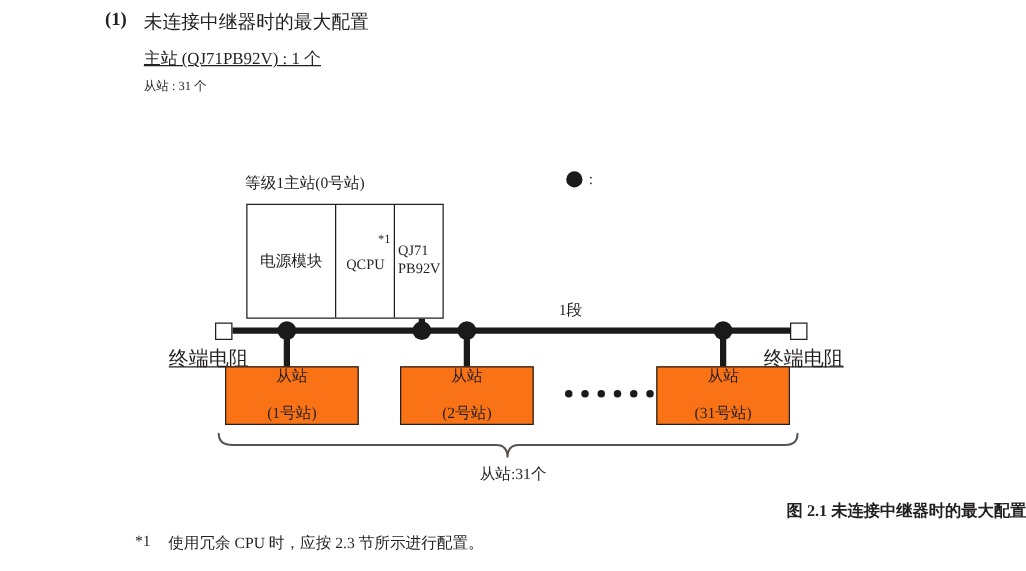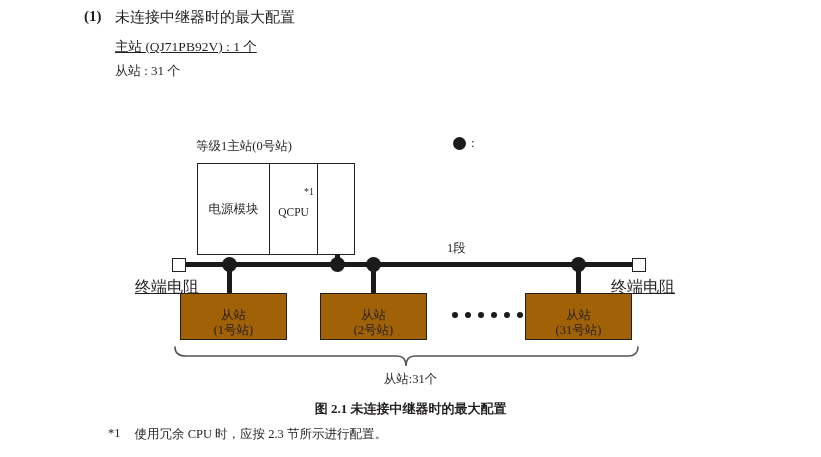--- a/index.html
+++ b/index.html
@@ -29,21 +29,21 @@
     font-size: 15px;
     font-weight: normal;
   }
   #spec-master {
     left: 115px; top: 38px;
     font-size: 13.5px;
     text-decoration: underline;
   }
   #spec-slave {
     left: 115px; top: 62px;
-    font-size: 13px;
+    font-size: 10px;
     text-align: right;
   }
 
   
   #legend {
     left: 453px; top: 136px;
     display: flex;
     align-items: center;
     gap: 5px;
     font-size: 12.5px;
@@ -127,28 +127,28 @@
   }
   #seg-label {
     left: 447px; top: 240px;
     font-size: 12.5px;
   }
 
   
   .slave-box {
     box-sizing: border-box;
     border: 1.3px solid #231f20;
-    background: #a16207;
+    background: #f97316;
     top: 293px;
     height: 47px;
     width: 107px;
     display: flex;
     flex-direction: column;
     align-items: center;
-    justify-content: flex-end;
+    justify-content: space-between;
     line-height: 1.25;
     font-size: 12.5px;
   }
   #ellipsis-dots {
     left: 452px; top: 312px;
     display: flex;
     gap: 7px;
     align-items: center;
   }
   #ellipsis-dots span {
@@ -162,21 +162,21 @@
   #brace {
     left: 172px; top: 345px;
   }
   #brace-label {
     left: 0; right: 0; top: 371px;
     text-align: center;
     font-size: 12.5px;
   }
   #figure-caption {
     left: 0; right: 0; top: 400px;
-    text-align: center;
+    text-align: right;
     font-size: 13px;
     font-weight: bold;
   }
   #footnote {
     left: 108px; top: 426px;
     font-size: 12.5px;
     display: flex;
     gap: 14px;
   }
 </style>
@@ -195,20 +195,26 @@
 
 <div class="abs" id="master-label">等级1主站(0号站)</div>
 
 <div class="abs" id="master-rack">
   <div class="cell" id="cell-power">
     <span class="txt">电源模块</span>
   </div>
   <div class="cell" id="cell-cpu">
     <span class="txt">QCPU</span>
     <span class="sup">*1</span>
+  </div>
+  <div class="cell" id="cell-net">
+    <span class="txt">
+      <span>QJ71</span><br>
+      <span>PB92V</span>
+    </span>
   </div>
 </div>
 
 <div class="abs" id="seg-label">1段</div>
 <div class="abs" id="trunk"></div>
 
 <div class="abs term-box" style="left:172px;"></div>
 <div class="abs term-label" style="left:135px; top:277px;">终端电阻</div>
 <div class="abs term-box" style="left:632px;"></div>
 <div class="abs term-label" style="left:611px; top:277px;">终端电阻</div>

